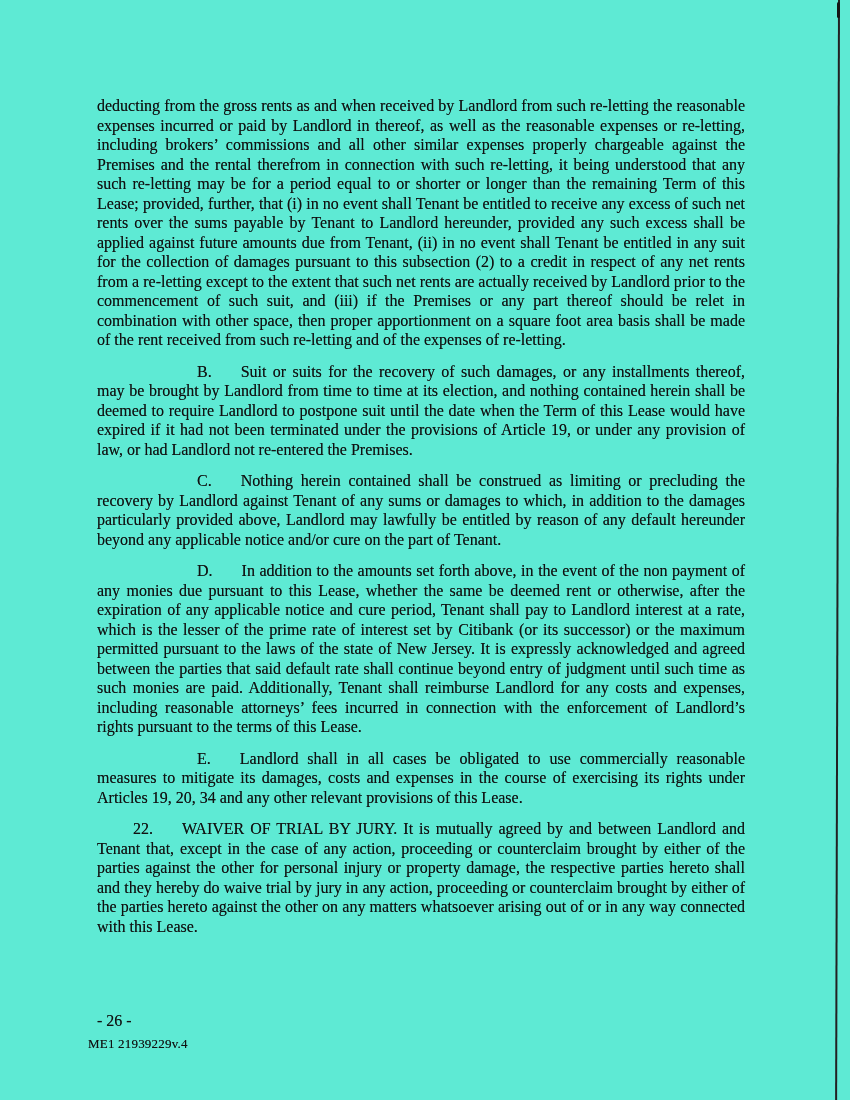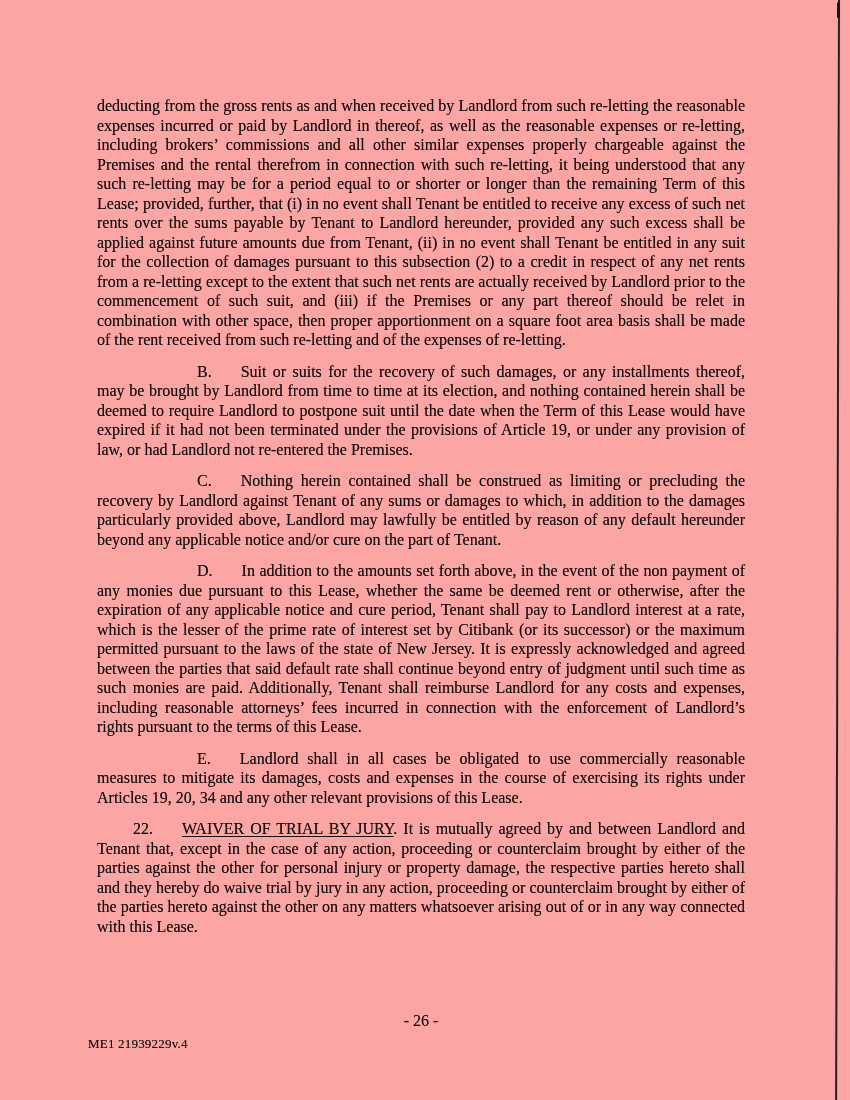--- a/index.html
+++ b/index.html
@@ -11,21 +11,21 @@
     width: 850px;
     height: 1100px;
     position: relative;
     overflow: hidden;
     font-family: "Liberation Serif", serif;
     color: #111111;
   }
   .page {
     position: absolute;
     inset: 0;
-    background: #fca5a5;
+    background: #5eead4;
   }
   .content {
     position: absolute;
     left: 97px;
     top: 96px;
     width: 648px;
     font-size: 16px;
     line-height: 19.5px;
     text-align: justify;
     text-shadow: 0 0 0.5px rgba(0,0,0,0.55);
@@ -45,30 +45,28 @@
   }
   .tab-sec {
     display: inline-block;
     width: 29px;
   }
   .sgap {
     display: inline-block;
     width: 6px;
   }
   .sec-heading {
-    text-decoration: underline;
     text-underline-offset: 2px;
     margin-top: 47px;
   }
   .page-number {
     position: absolute;
     top: 1012px;
     left: 97px;
     width: 648px;
-    text-align: center;
     font-size: 16px;
     text-shadow: 0 0 0.5px rgba(0,0,0,0.5);
   }
   .doc-id {
     position: absolute;
     top: 1036px;
     left: 88px;
     font-size: 13px;
     letter-spacing: 0.2px;
     text-shadow: 0 0 0.4px rgba(0,0,0,0.5);

